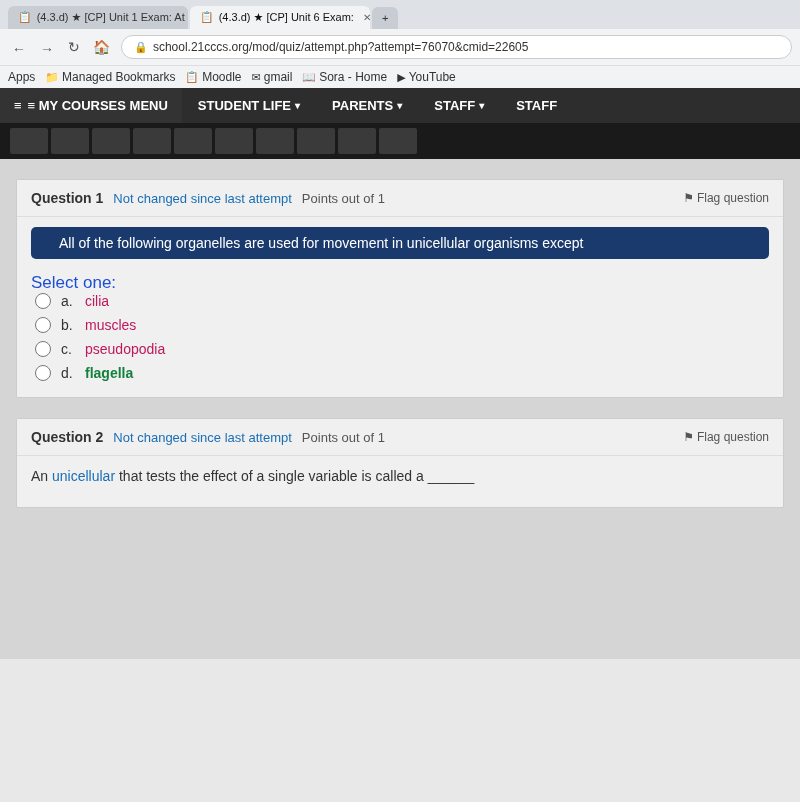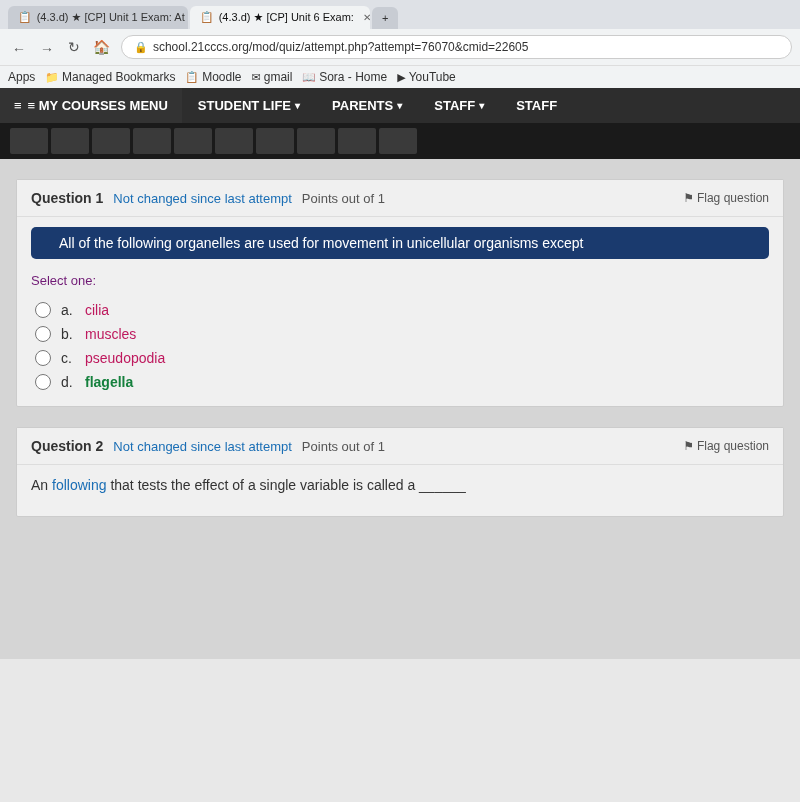--- a/index.html
+++ b/index.html
@@ -225,23 +225,23 @@
     .question-text-highlight {
       background: #1a3a6e;
       color: white;
       padding: 8px 28px;
       font-size: 14px;
       margin-bottom: 14px;
       border-radius: 5px;
     }
 
     .select-one-label {
-      font-size: 13px;
-      color: #701a75;
-      margin-bottom: 14px;
+      font-size: 17px;
+      color: #1d4ed8;
+      margin-bottom: 0;
     }
 
     .answer-options {
       display: flex;
       flex-direction: column;
       gap: 8px;
       padding-left: 4px;
     }
 
     .answer-option {
@@ -446,18 +446,18 @@
       <span class="question-number">Question 2</span>
       <span class="not-changed-label">Not changed since last attempt</span>
       <span class="points-label">Points out of 1</span>
       <div class="flag-question">
         <span>⚑</span>
         <span>Flag question</span>
       </div>
     </div>
     <div class="question2-body">
       <p class="question2-text">
-        <span>An </span><span class="q2-experiment">following</span><span> that tests the effect of a single variable is called a ______</span>
+        <span>An </span><span class="q2-experiment">unicellular</span><span> that tests the effect of a single variable is called a ______</span>
       </p>
     </div>
   </div>
 
 </div>
 
 </body></html>

